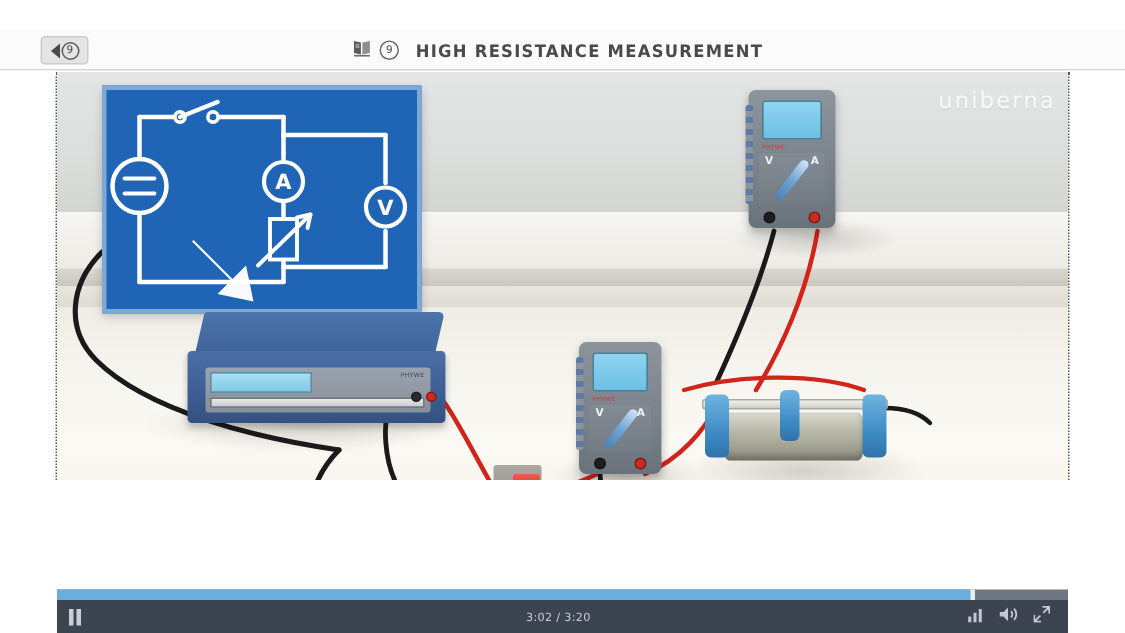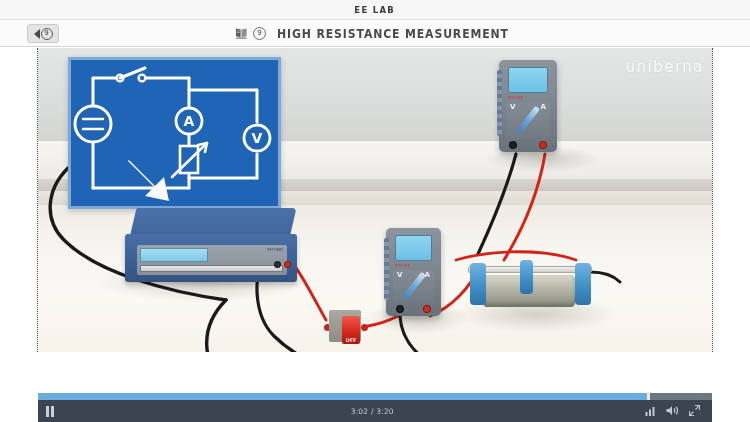--- a/index.html
+++ b/index.html
@@ -75,21 +75,21 @@
     font-size: 11.5px; font-weight: bold;
     letter-spacing: 0.9px;
     color: #4a4a4a;
     font-family: "DejaVu Sans", sans-serif;
     transform: scaleX(0.95);
   }
 
   
   .video-wrap {
     position: absolute; left: 37px; top: 48px;
-    width: 676px; height: 304px;
+    width: 676px; height: 272px;
     border-left: 1px dotted #555;
     border-right: 1px dotted #555;
     overflow: hidden;
   }
   .video {
     position: absolute; left: 0; top: 0;
     width: 674px; height: 374px;
     background:
       linear-gradient(180deg,
         #e9eaea 0%,
@@ -334,23 +334,20 @@
   }
   .icon-btn { cursor: pointer; display: block; }
   .side-pad-l { position: absolute; left: 0; top: 47px; width: 37px; height: 375px; background: #ffffff; }
   .side-pad-r { position: absolute; left: 713px; top: 47px; width: 37px; height: 375px; background: #ffffff; }
 </style>
 </head>
 <body>
 
 <div class="app">
 
-  <div class="titlebar">
-    <div class="app-title">EE LAB</div>
-  </div>
 
   <div class="navbar">
 
     <div class="lesson-head">
       <span class="book-icon">
         <svg width="13" height="13" viewBox="0 0 13 13">
           <path d="M1 2.4 L5.6 3.4 L5.6 11.3 L1 10.3 Z" fill="#5c5c5c"></path>
           <path d="M6.6 3.4 L11.6 2.4 L11.6 10.3 L6.6 11.3 Z" fill="#8e8e8e"></path>
           <rect x="1" y="11.6" width="10.6" height="1.1" fill="#6e6e6e"></rect>
           <rect x="2" y="4.6" width="2.6" height="0.7" fill="#cfcfcf"></rect>

